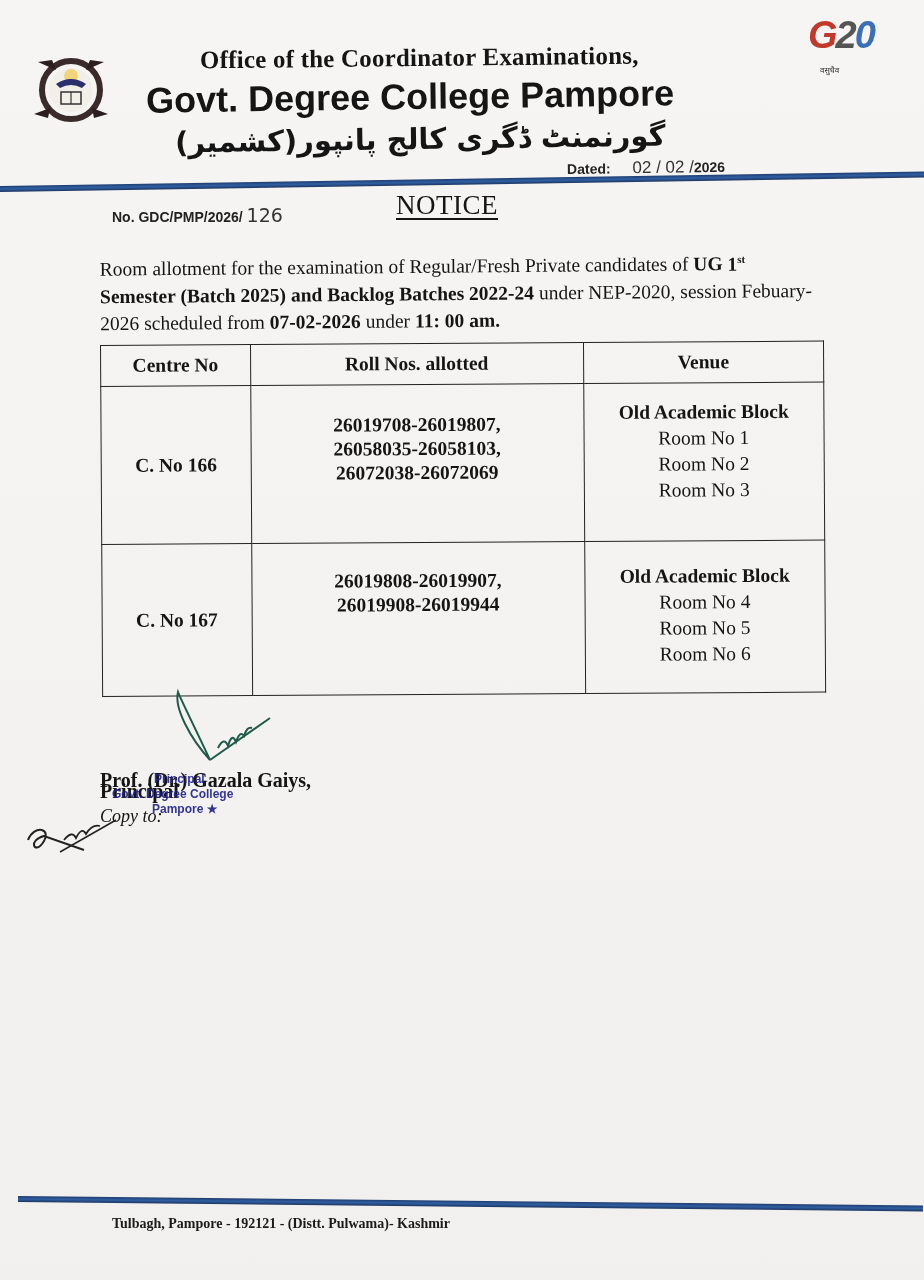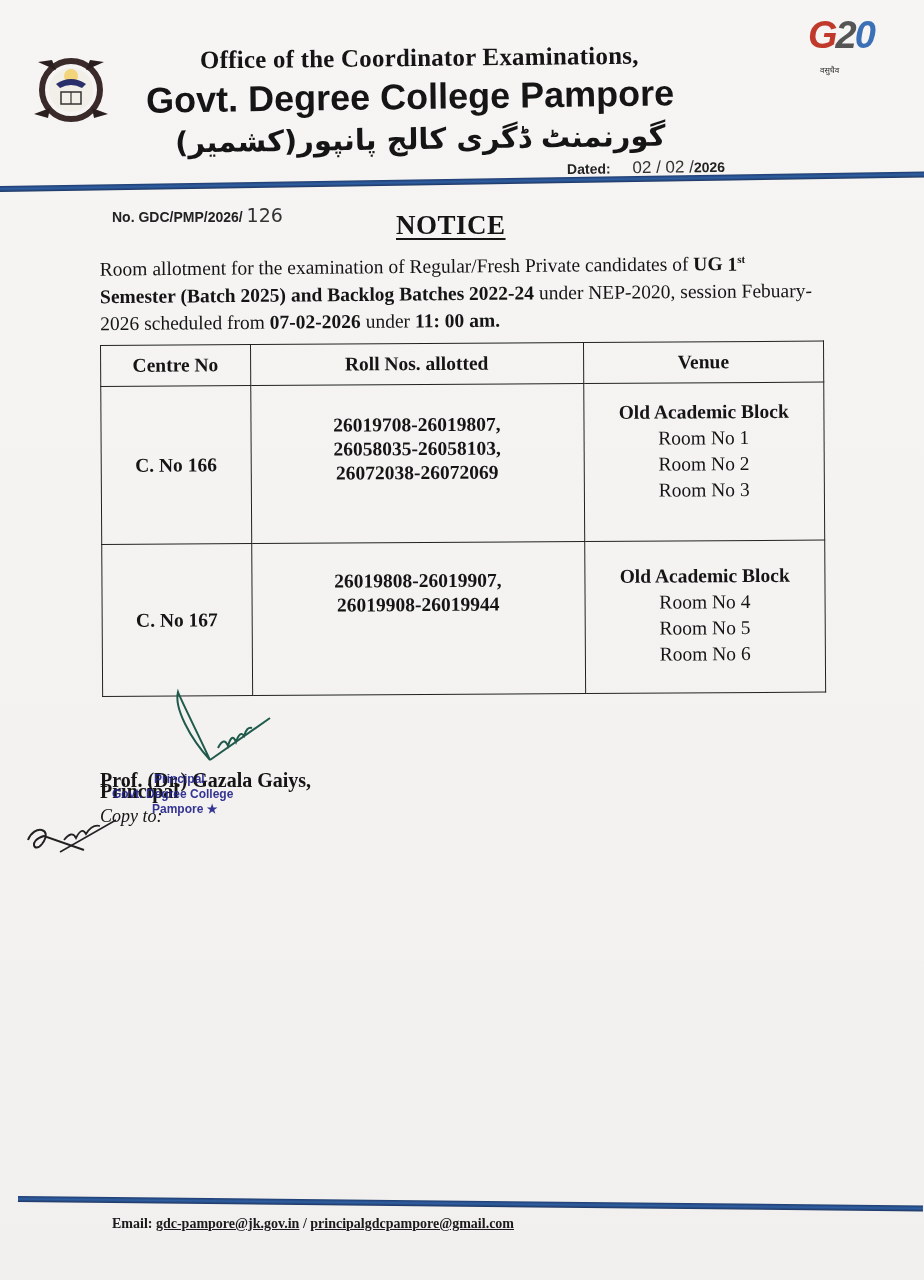--- a/index.html
+++ b/index.html
@@ -20,21 +20,21 @@
   .office { position:absolute; left:200px; top:44px; font-size:25px; font-weight:bold; letter-spacing:0.2px; transform:rotate(-0.6deg); }
   .college { position:absolute; left:146px; top:76px; font-family:"Liberation Sans", sans-serif; font-size:36px; font-weight:bold; transform:rotate(-0.8deg); }
   .urdu { position:absolute; left:175px; top:122px; font-family:"DejaVu Sans", sans-serif; font-size:29px; font-weight:bold; direction:rtl; transform:rotate(-0.8deg); }
   .ref-no { position:absolute; left:112px; top:156px; font-family:"Liberation Sans", sans-serif; font-size:14px; font-weight:bold; color:#222;margin-top:48px; }
   .ref-hand { font-family:"DejaVu Sans", sans-serif; font-weight:normal; font-size:19px; color:#333; }
   .dated { position:absolute; left:567px; top:158px; font-family:"Liberation Sans", sans-serif; font-size:14px; font-weight:bold; color:#222; transform:rotate(-0.8deg); }
   .date-hand { font-family:Liberation Sans, sans-serif; font-weight:normal; font-size:17px; color:#333;margin-left:18px; }
   .rule-top { position:absolute; left:0; top:186px; width:930px; height:6px; background:linear-gradient(180deg,#1f3c6e,#2f5fa3 50%,#1d3560); transform:rotate(-0.9deg); transform-origin:left center; }
 
   
-  .notice-title { position:absolute; left:396px; top:210px; font-size:27px; font-weight:bold; text-decoration:underline; text-underline-offset:4px; letter-spacing:0.5px; }
+  .notice-title { position:absolute; left:396px; top:190px; font-size:27px; font-weight:normal; text-decoration:underline; text-underline-offset:4px; letter-spacing:0.5px; }
   .body-text { position:absolute; left:100px; top:248px; width:720px; font-size:19.5px; line-height:27px; transform:rotate(-0.5deg); }
   .body-text b { font-weight:bold; }
   .body-text sup { font-size:11px; }
 
   
   .tbl { position:absolute; left:100px; top:345px; width:724px; border-collapse:collapse; transform:rotate(-0.35deg); transform-origin:left top; }
   .tbl th, .tbl td { border:1.5px solid #222; text-align:center; font-size:19.5px; }
   .tbl th { font-weight:bold; height:38px; }
   .tbl td { vertical-align:top; }
   .c1 { width:148px; }
@@ -172,18 +172,16 @@
 
   <svg class="initials" viewBox="0 0 100 46">
     <path d="M4 30 C10 14 30 18 18 34 C10 44 4 30 20 26 L60 40" stroke="#222" stroke-width="2" fill="none"></path>
     <path d="M40 30 q8 -10 12 -2 q6 -12 10 -4 q6 -10 14 -8" stroke="#222" stroke-width="1.8" fill="none"></path>
     <path d="M36 42 L92 10" stroke="#222" stroke-width="1.6" fill="none"></path>
   </svg>
 
   <div class="rule-bottom"></div>
 
   <div class="foot-left">
-    <div>
-      <span>Email: </span><a>gdc-pampore@jk.gov.in</a><span> / </span><a>principalgdcpampore@gmail.com</a>
-    </div>
+    <div>Tulbagh, Pampore - 192121 - (Distt. Pulwama)- Kashmir</div>
   </div>
 
 </div>
 
 </body></html>

